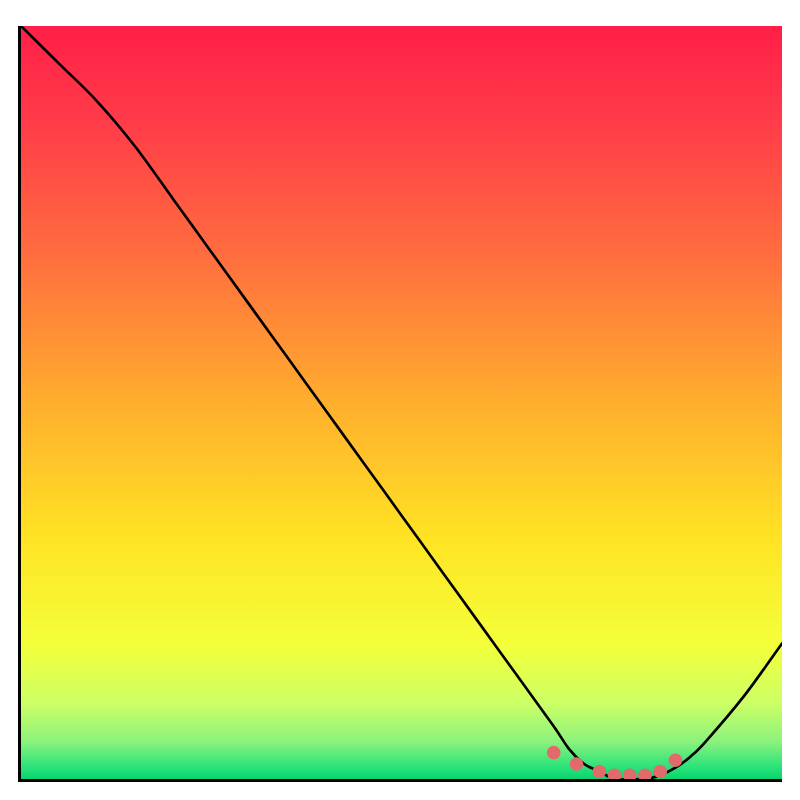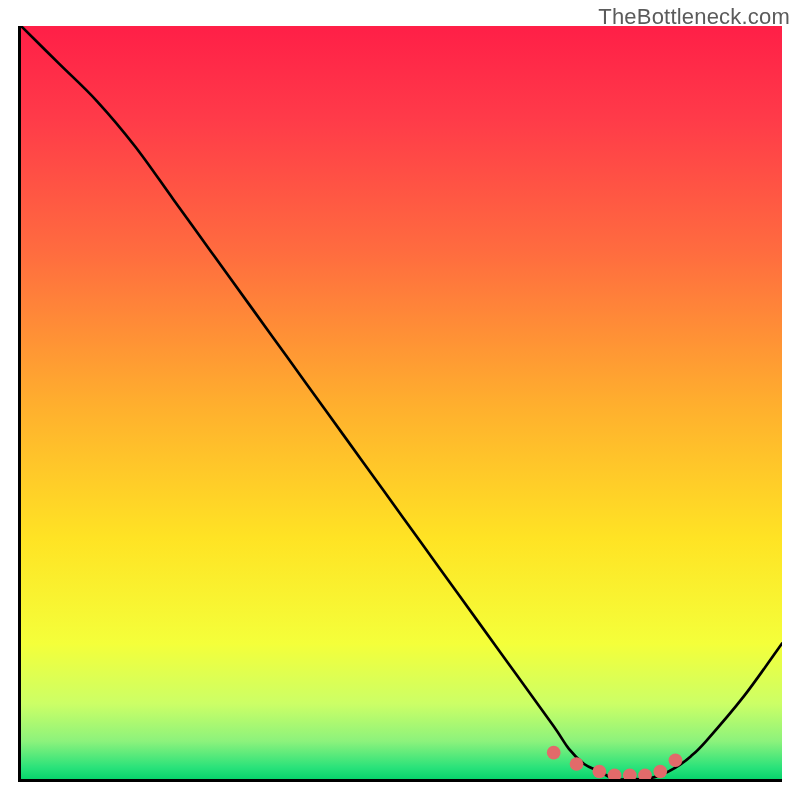--- a/index.html
+++ b/index.html
@@ -46,21 +46,20 @@
     inset: 0;
     width: 100%;
     height: 100%;
   }
 </style>
 </head>
 <body>
 
 <div class="frame">
 
-  <div class="watermark">TheBottleneck.com</div>
 
   <div class="plot-area">
     <svg class="bg" viewBox="0 0 100 100" preserveAspectRatio="none">
       <defs>
         <linearGradient id="grad" x1="0" y1="0" x2="0" y2="1">
             <stop offset="0%" stop-color="#ff1f47"></stop>
             <stop offset="12%" stop-color="#ff3a49"></stop>
             <stop offset="30%" stop-color="#ff6c3f"></stop>
             <stop offset="50%" stop-color="#ffae2e"></stop>
             <stop offset="68%" stop-color="#ffe324"></stop>

